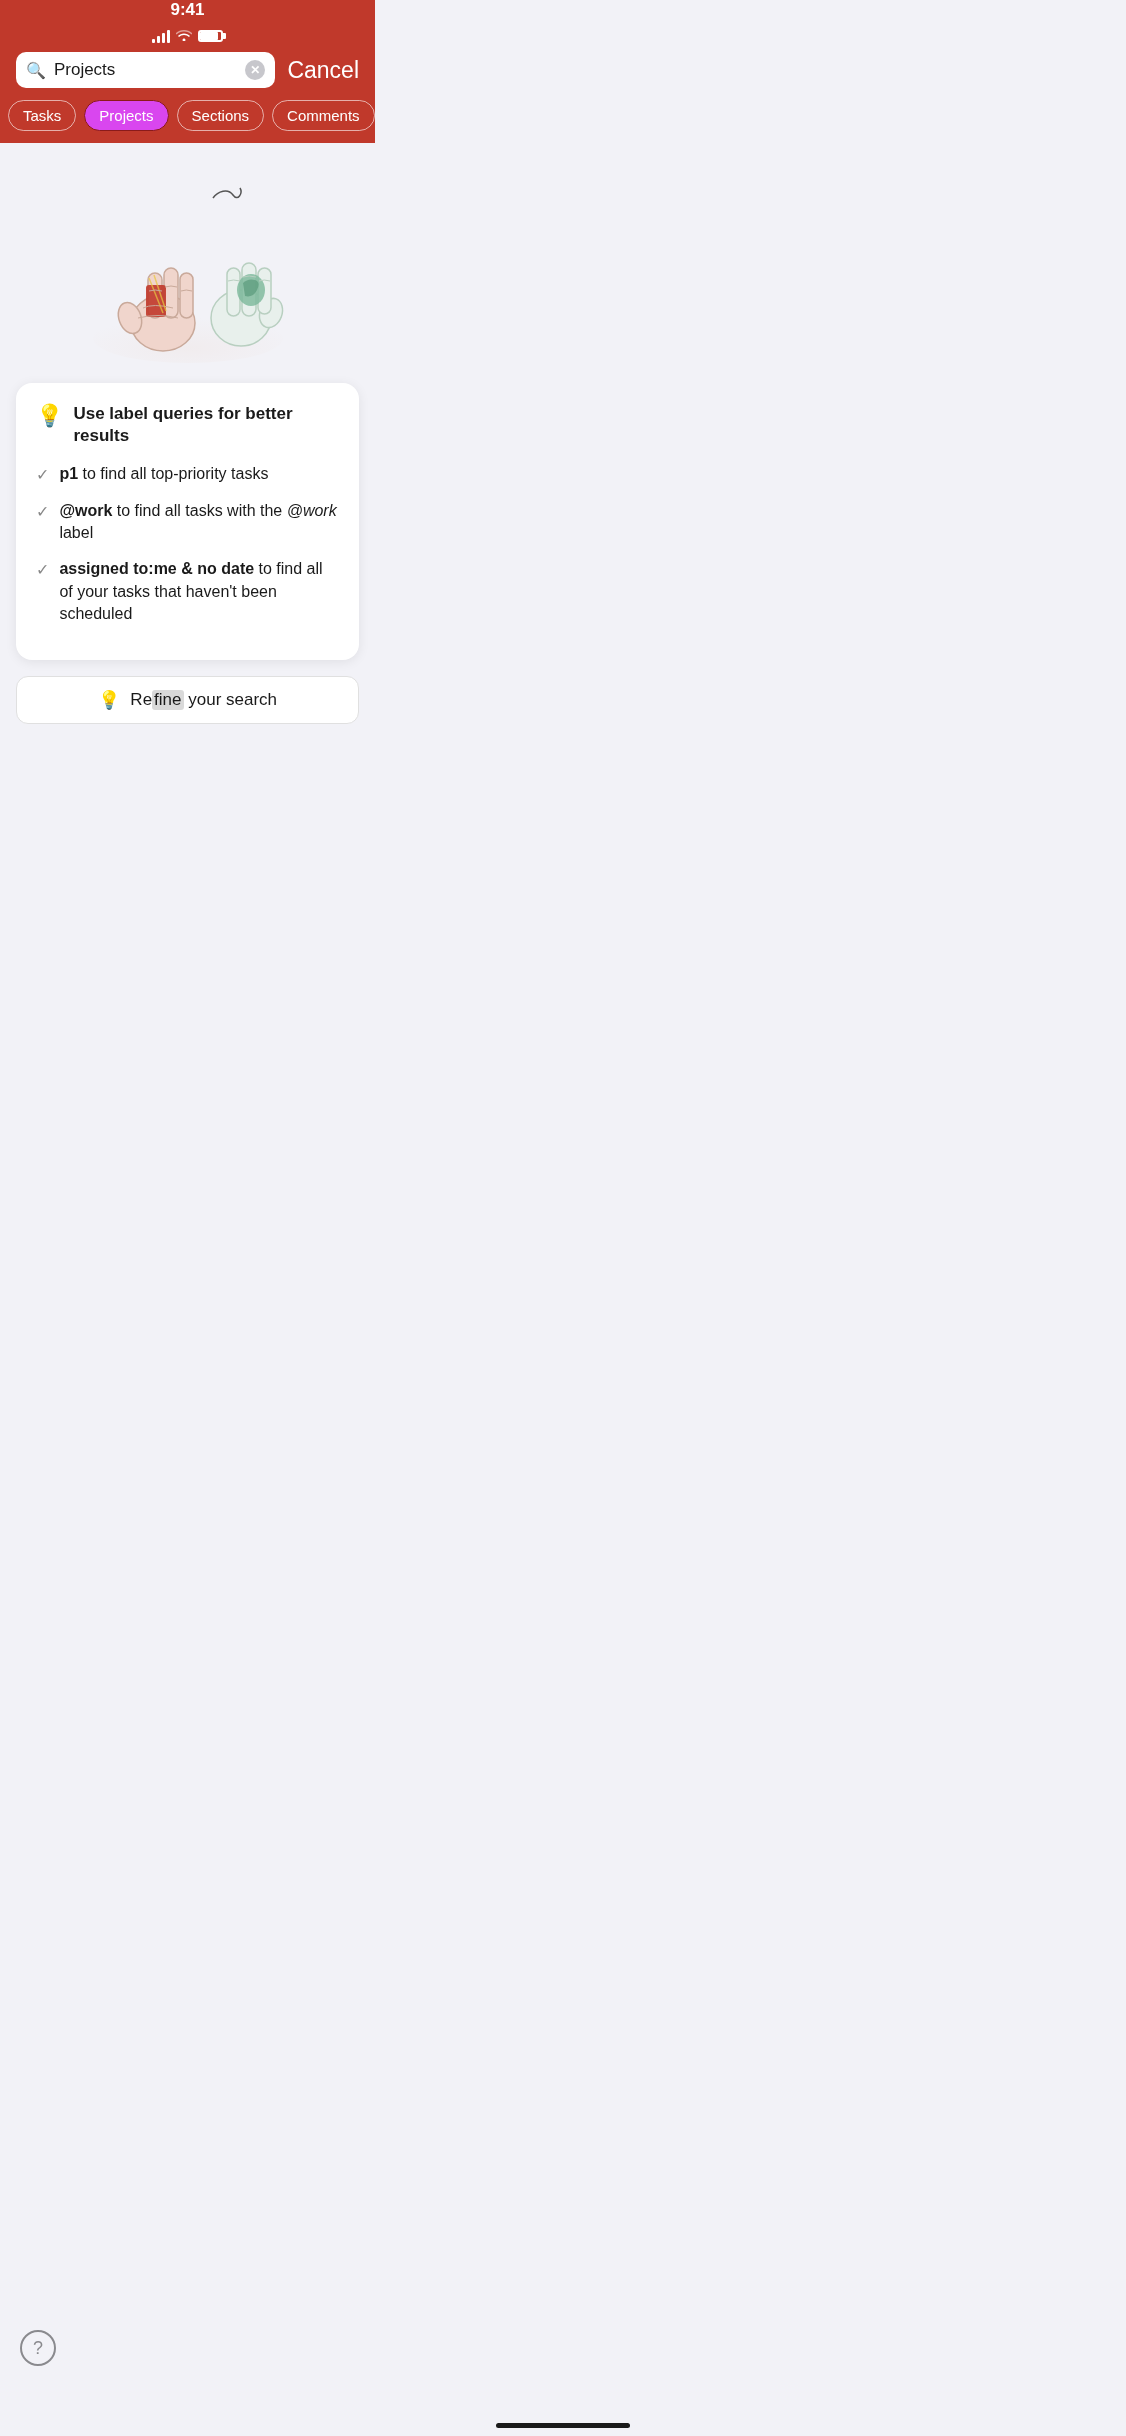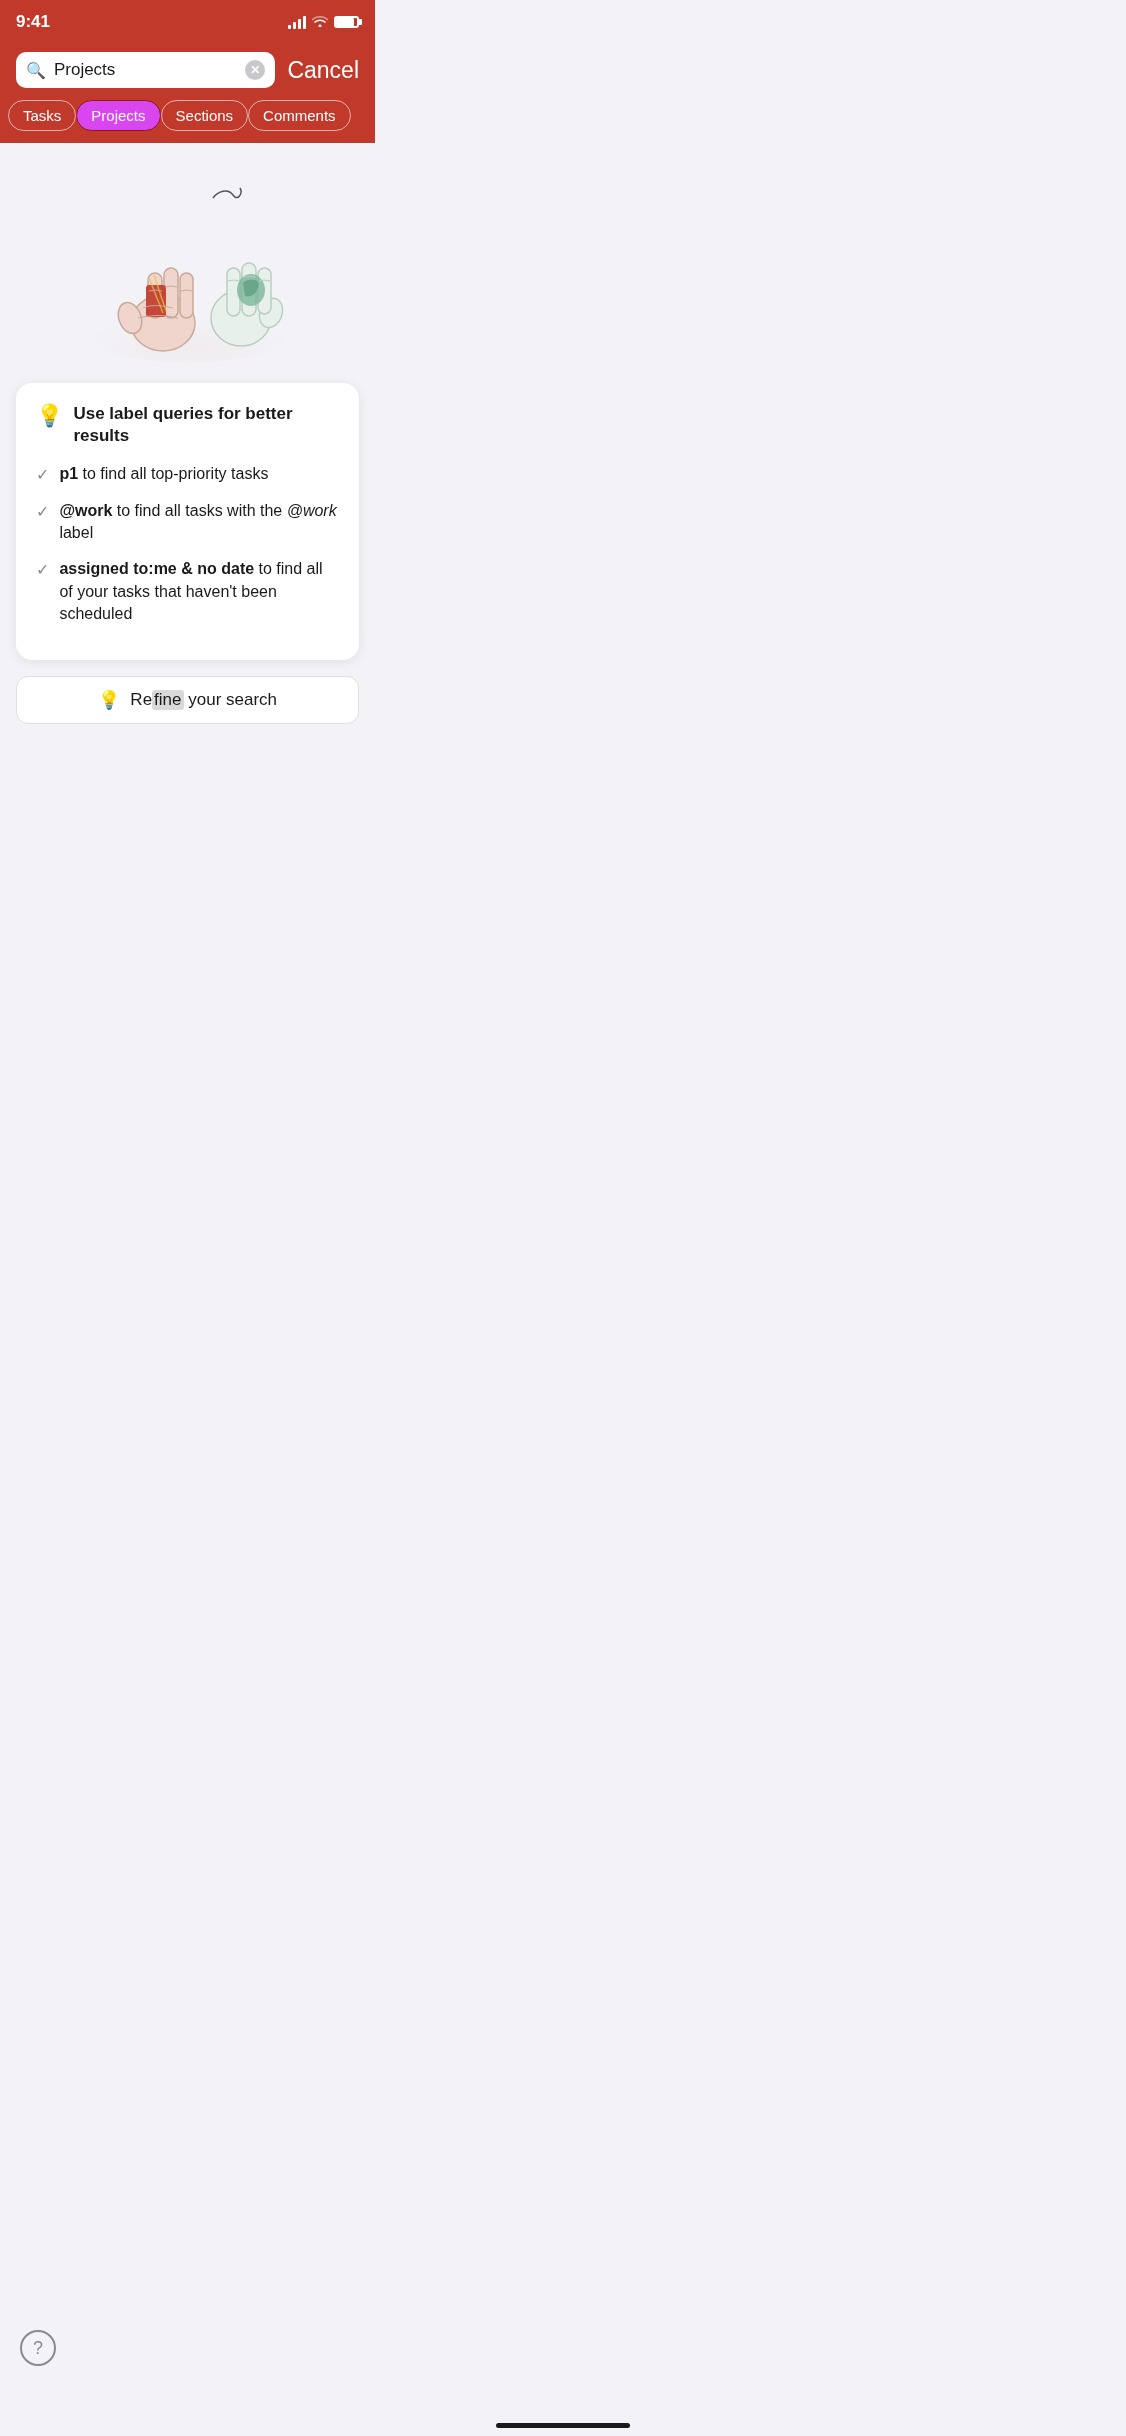--- a/index.html
+++ b/index.html
@@ -14,20 +14,21 @@
     }
 
     
     .status-bar {
       background: #c0392b;
       height: 44px;
       display: flex;
       align-items: center;
       justify-content: space-between;
       padding: 0 16px;
+      flex-direction: column;
     }
     .status-time {
       color: white;
       font-weight: 700;
       font-size: 17px;
     }
     .status-icons {
       display: flex;
       align-items: center;
       gap: 6px;
@@ -117,20 +118,21 @@
       font-size: 23px;
       cursor: pointer;
       white-space: nowrap;
     }
 
     
     .filter-tabs {
       background: #c0392b;
       padding: 0 8px 12px;
       display: flex;
+      gap: 8px;
       overflow-x: auto;
     }
     .filter-tabs::-webkit-scrollbar { display: none; }
     .filter-tab {
       padding: 6px 14px;
       border-radius: 20px;
       border: 1.5px solid rgba(255,255,255,0.6);
       color: white;
       font-size: 15px;
       white-space: nowrap;

